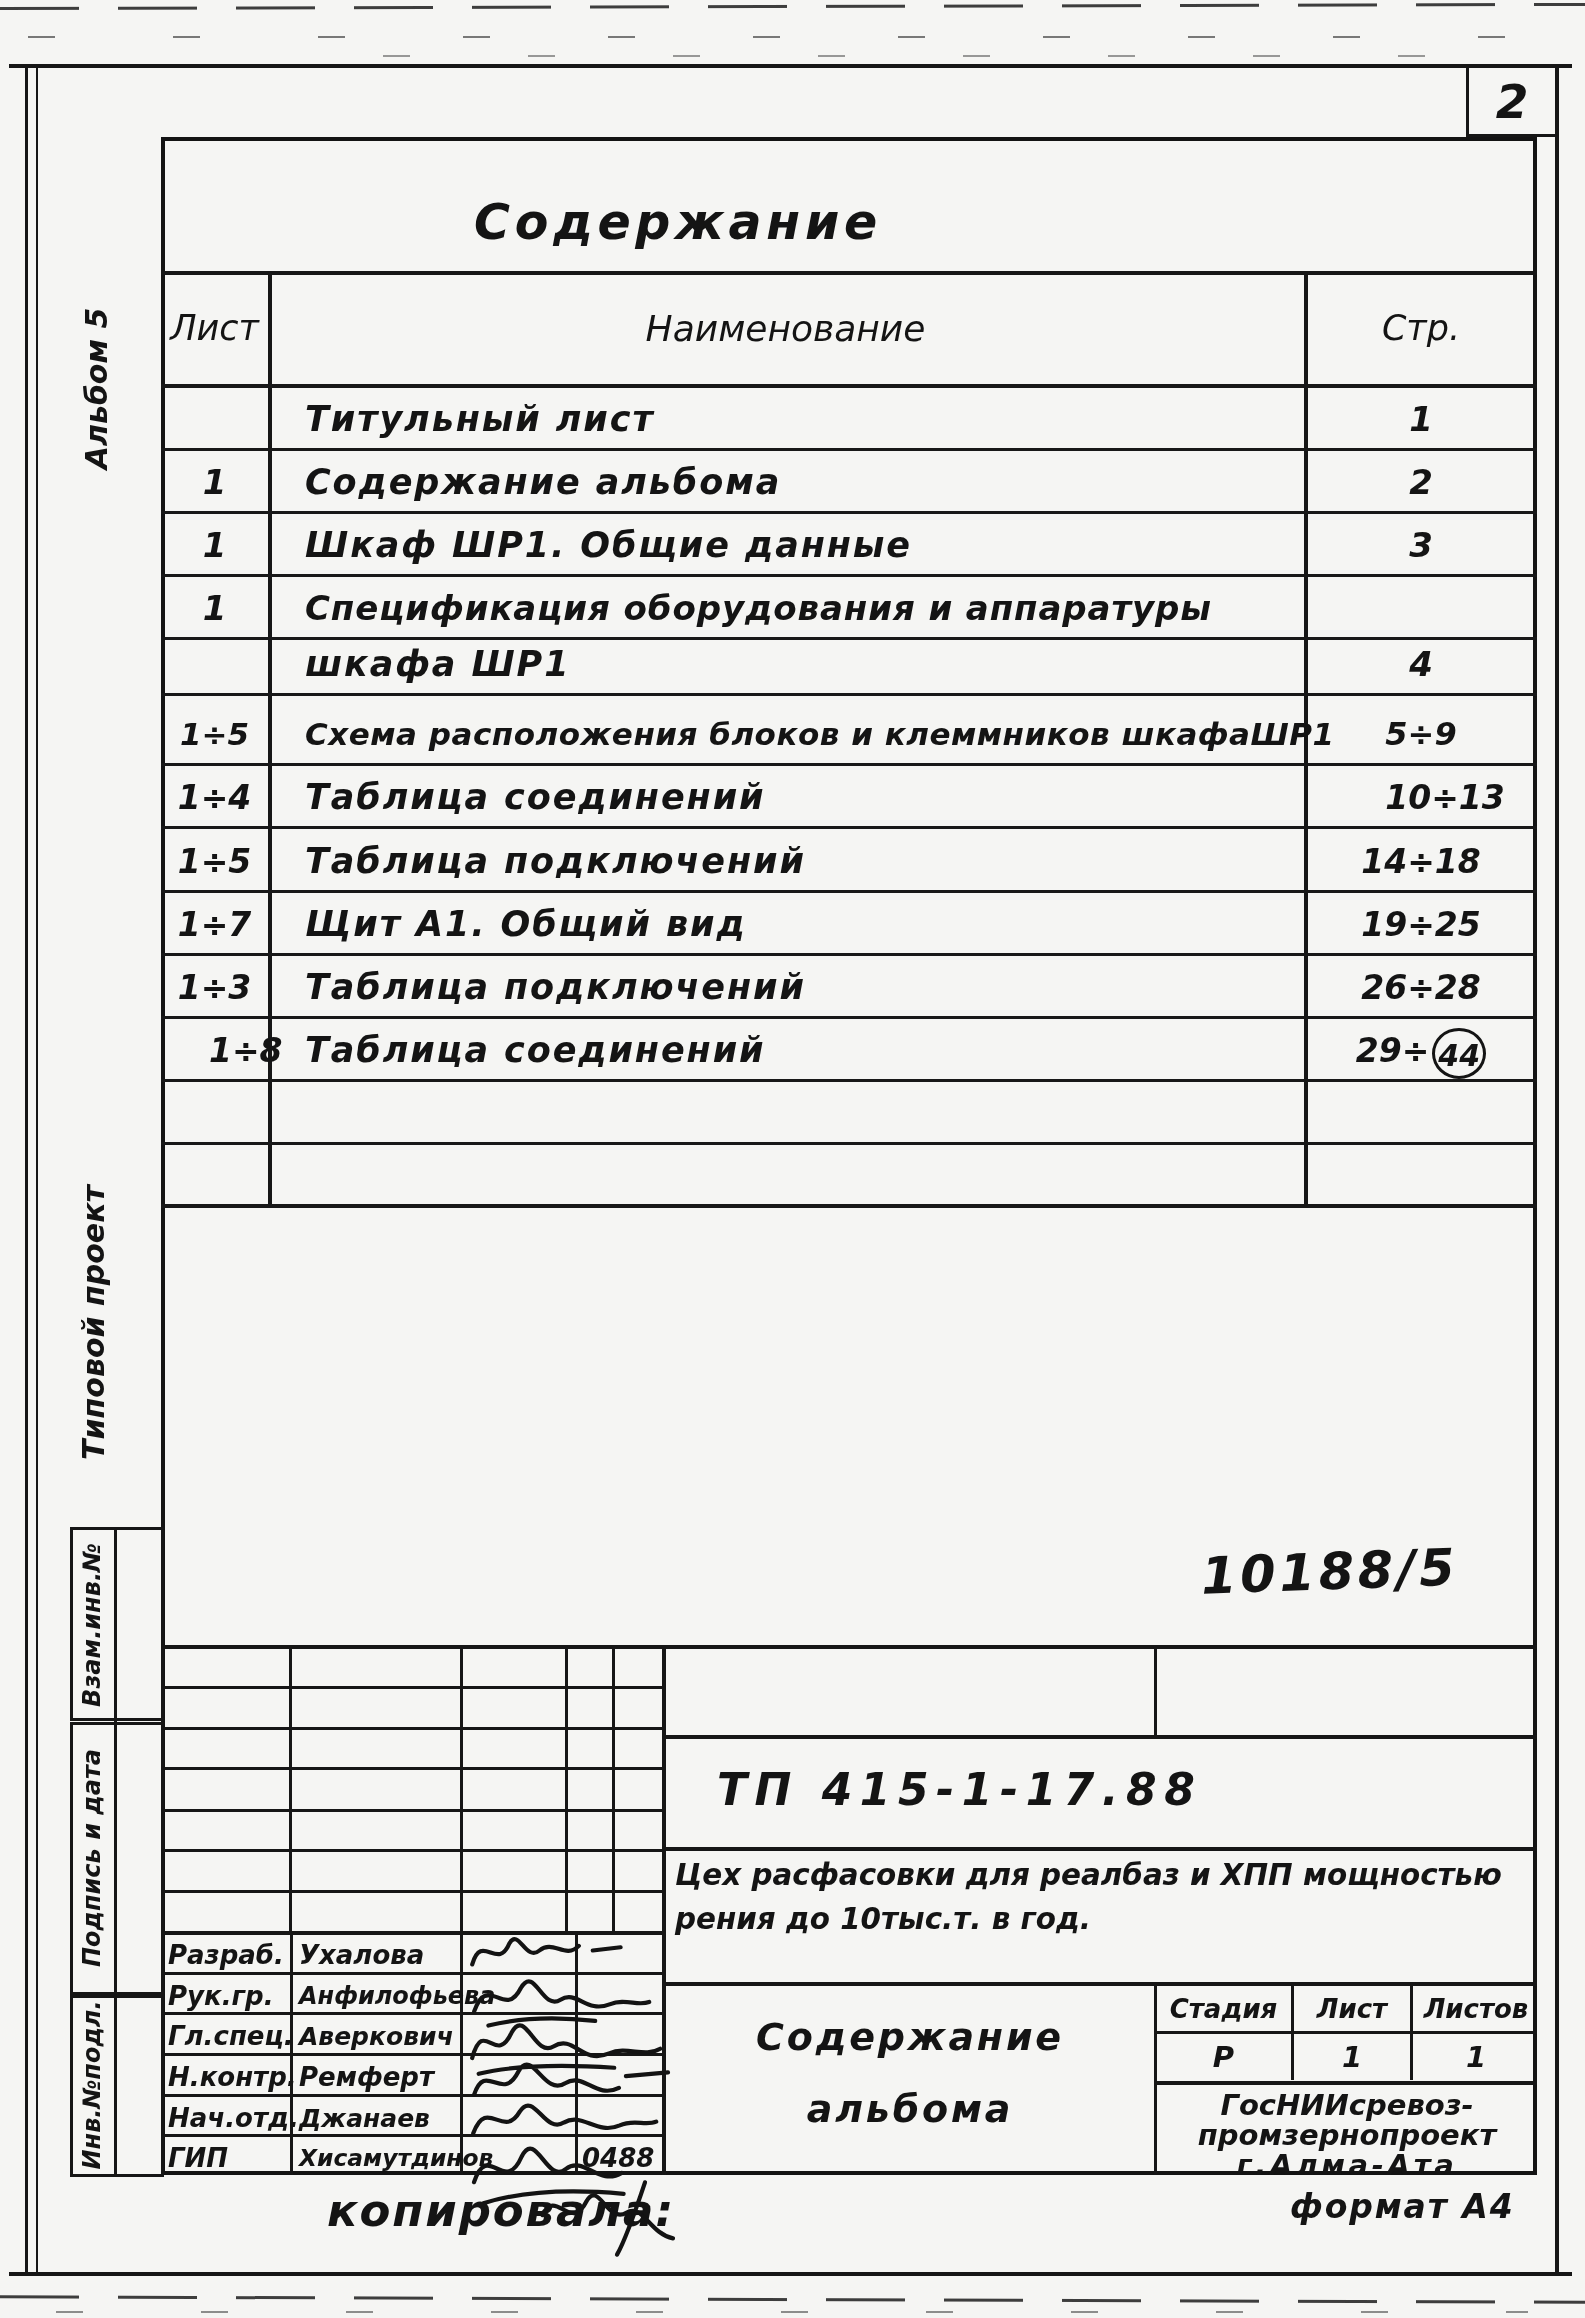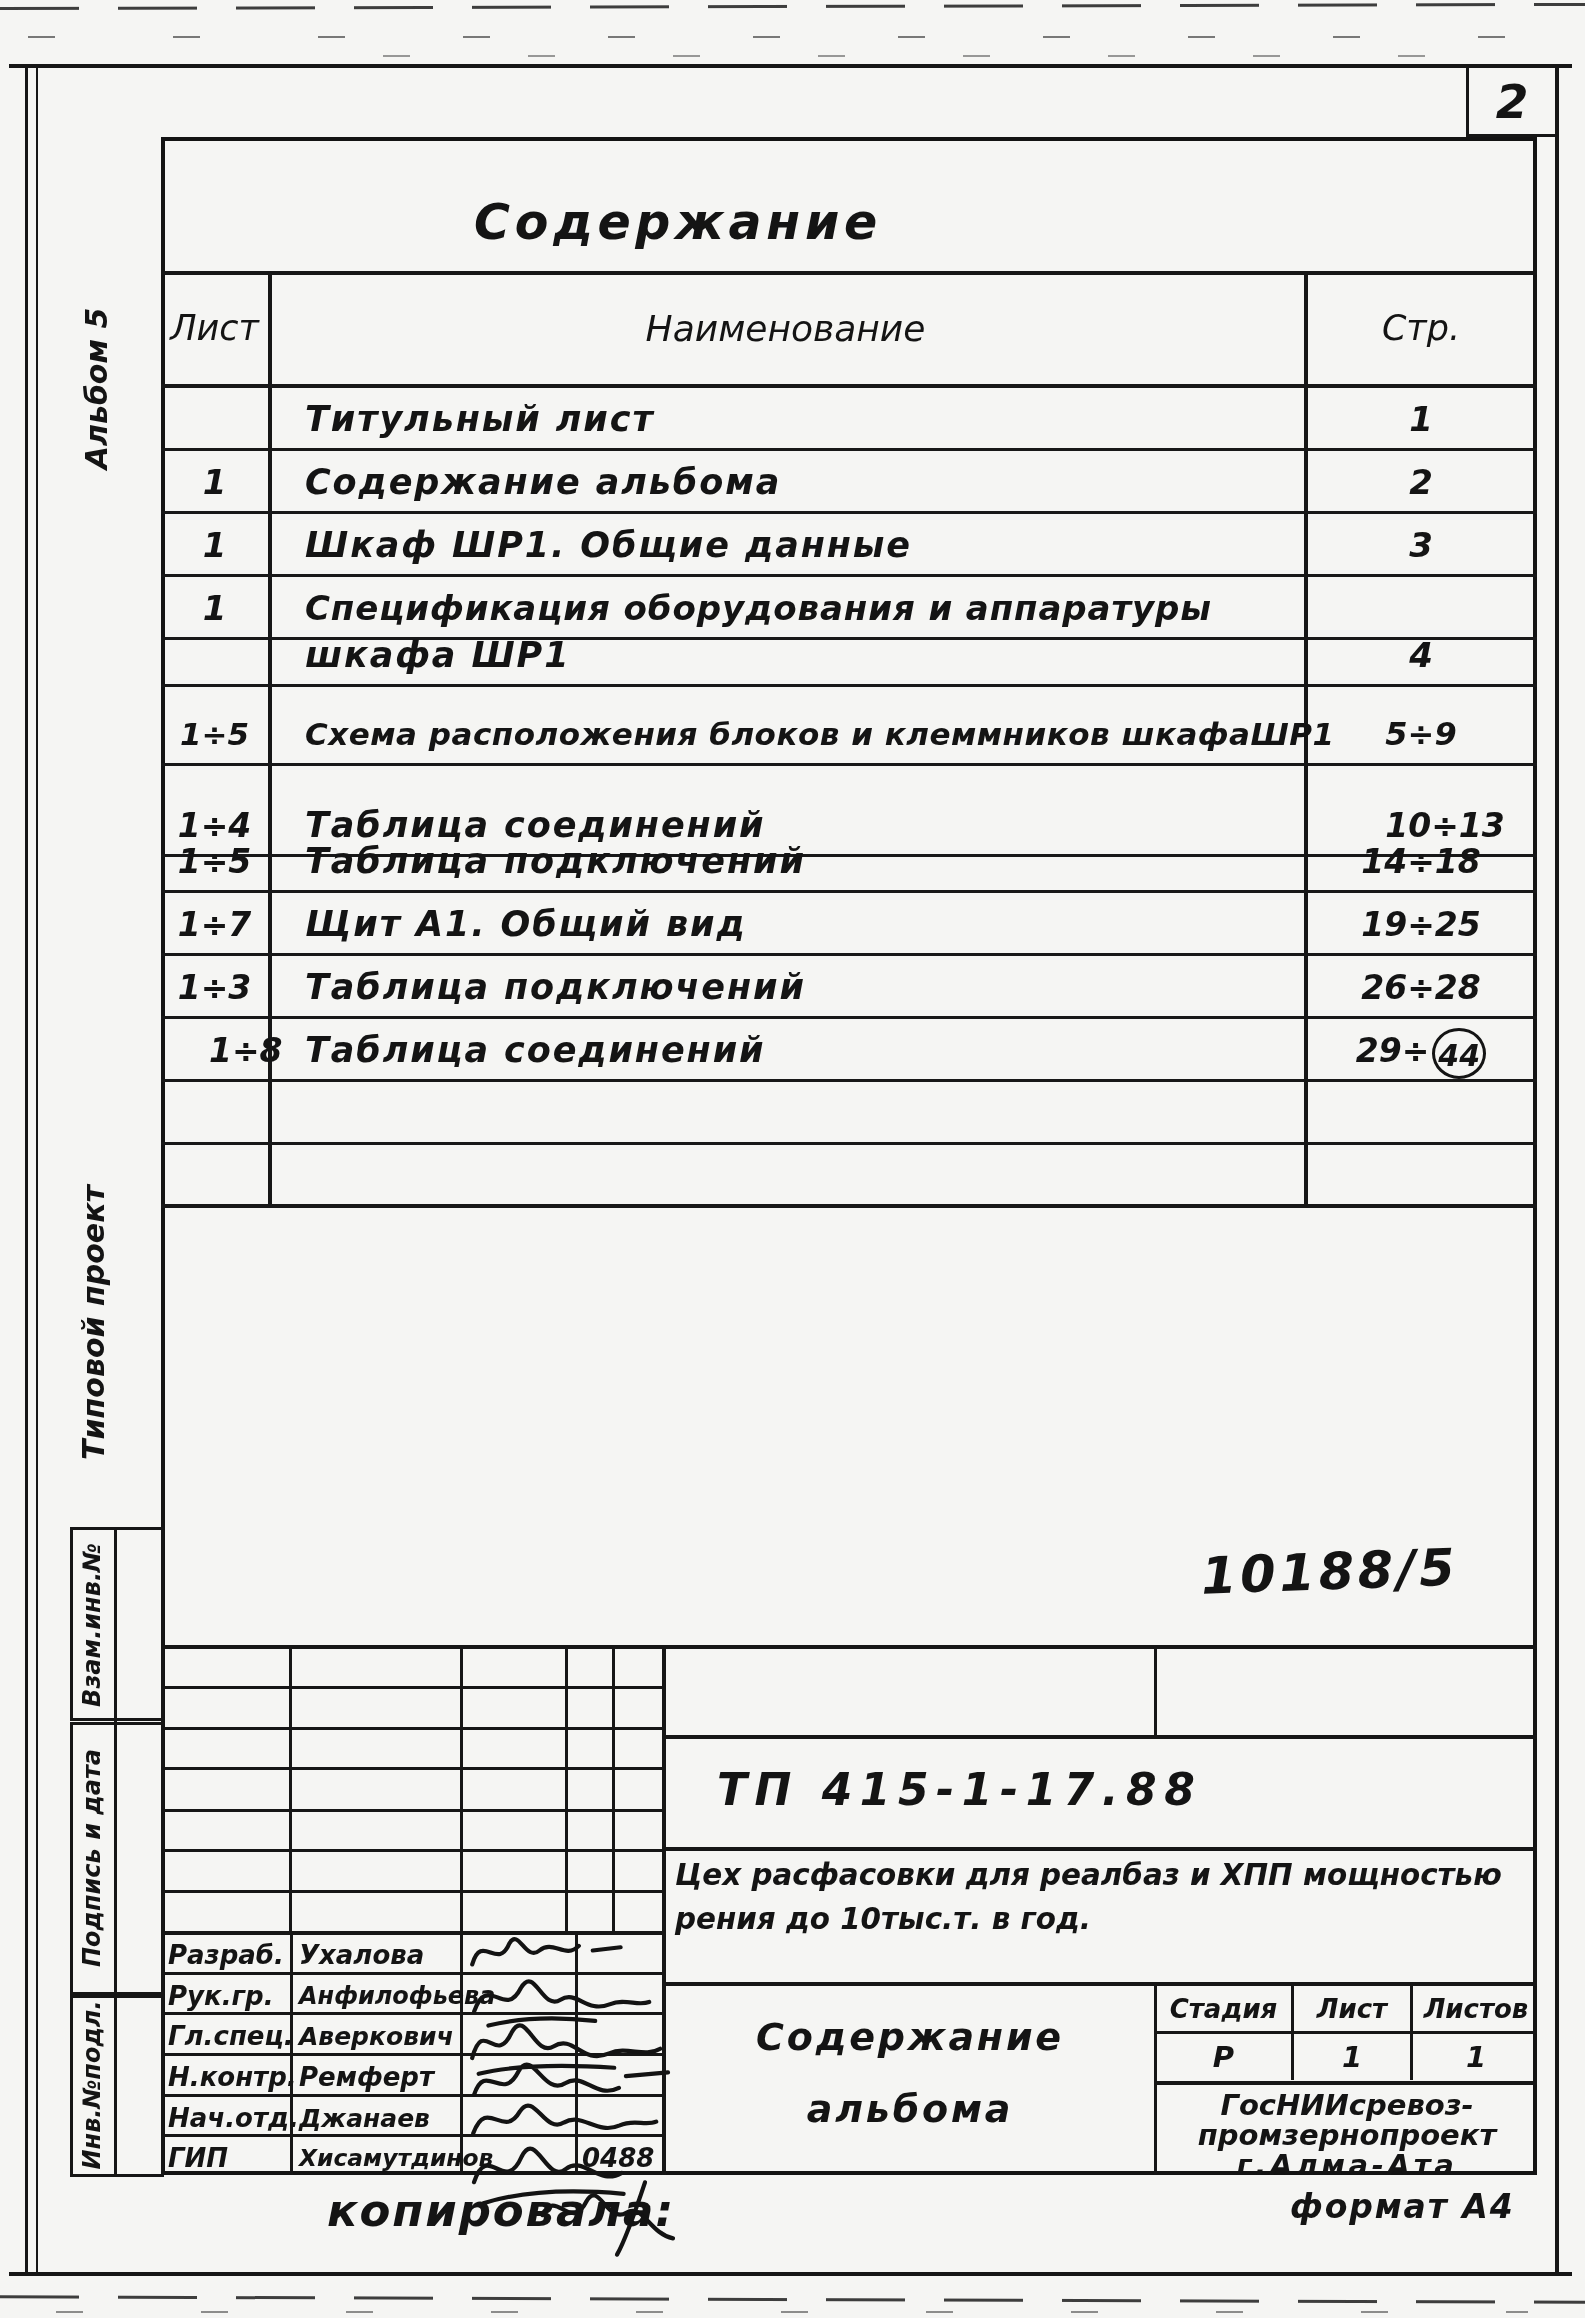--- a/index.html
+++ b/index.html
@@ -85,31 +85,31 @@
     <div class="crow" style="top:243px;height:63px;">
       <div class="ccell c-sheet ink" style="font-size:34px;line-height:63px;">1</div>
       <div class="ccell c-name ink" style="font-size:35px;line-height:63px;letter-spacing:1.9px;">Шкаф ШР1. Общие данные</div>
       <div class="ccell c-page ink" style="font-size:34px;line-height:63px;">3</div>
     </div>
     <div class="crow" style="top:306px;height:63px;">
       <div class="ccell c-sheet ink" style="font-size:34px;line-height:63px;">1</div>
       <div class="ccell c-name ink" style="font-size:34px;line-height:63px;letter-spacing:0.9px;">Спецификация оборудования  и аппаратуры</div>
       <div class="ccell c-page ink" style="font-size:34px;line-height:63px;"></div>
     </div>
-    <div class="crow" style="top:353px;height:63px;">
+    <div class="crow" style="top:362px;height:63px;">
       <div class="ccell c-sheet ink" style="font-size:34px;line-height:63px;"></div>
       <div class="ccell c-name ink" style="font-size:35px;line-height:63px;letter-spacing:1.9px;">шкафа ШР1</div>
       <div class="ccell c-page ink" style="font-size:34px;line-height:63px;">4</div>
     </div>
     <div class="crow" style="top:432px;height:63px;">
       <div class="ccell c-sheet ink" style="font-size:31px;line-height:63px;">1÷5</div>
       <div class="ccell c-name ink" style="font-size:31px;line-height:63px;letter-spacing:0.5px;">Схема расположения блоков и клеммников шкафаШР1</div>
       <div class="ccell c-page ink" style="font-size:32px;line-height:63px;">5÷9</div>
     </div>
-    <div class="crow" style="top:495px;height:63px;margin-top:28px;">
+    <div class="crow" style="top:495px;height:63px;">
       <div class="ccell c-sheet ink" style="font-size:33px;line-height:63px;">1÷4</div>
       <div class="ccell c-name ink" style="font-size:35px;line-height:63px;letter-spacing:1.9px;">Таблица соединений</div>
       <div class="ccell c-page ink" style="font-size:33px;line-height:63px;padding-left:48px;">10÷13</div>
     </div>
     <div class="crow" style="top:559px;height:63px;">
       <div class="ccell c-sheet ink" style="font-size:33px;line-height:63px;">1÷5</div>
       <div class="ccell c-name ink" style="font-size:35px;line-height:63px;letter-spacing:1.9px;">Таблица подключений</div>
       <div class="ccell c-page ink" style="font-size:33px;line-height:63px;">14÷18</div>
     </div>
     <div class="crow" style="top:622px;height:63px;">

